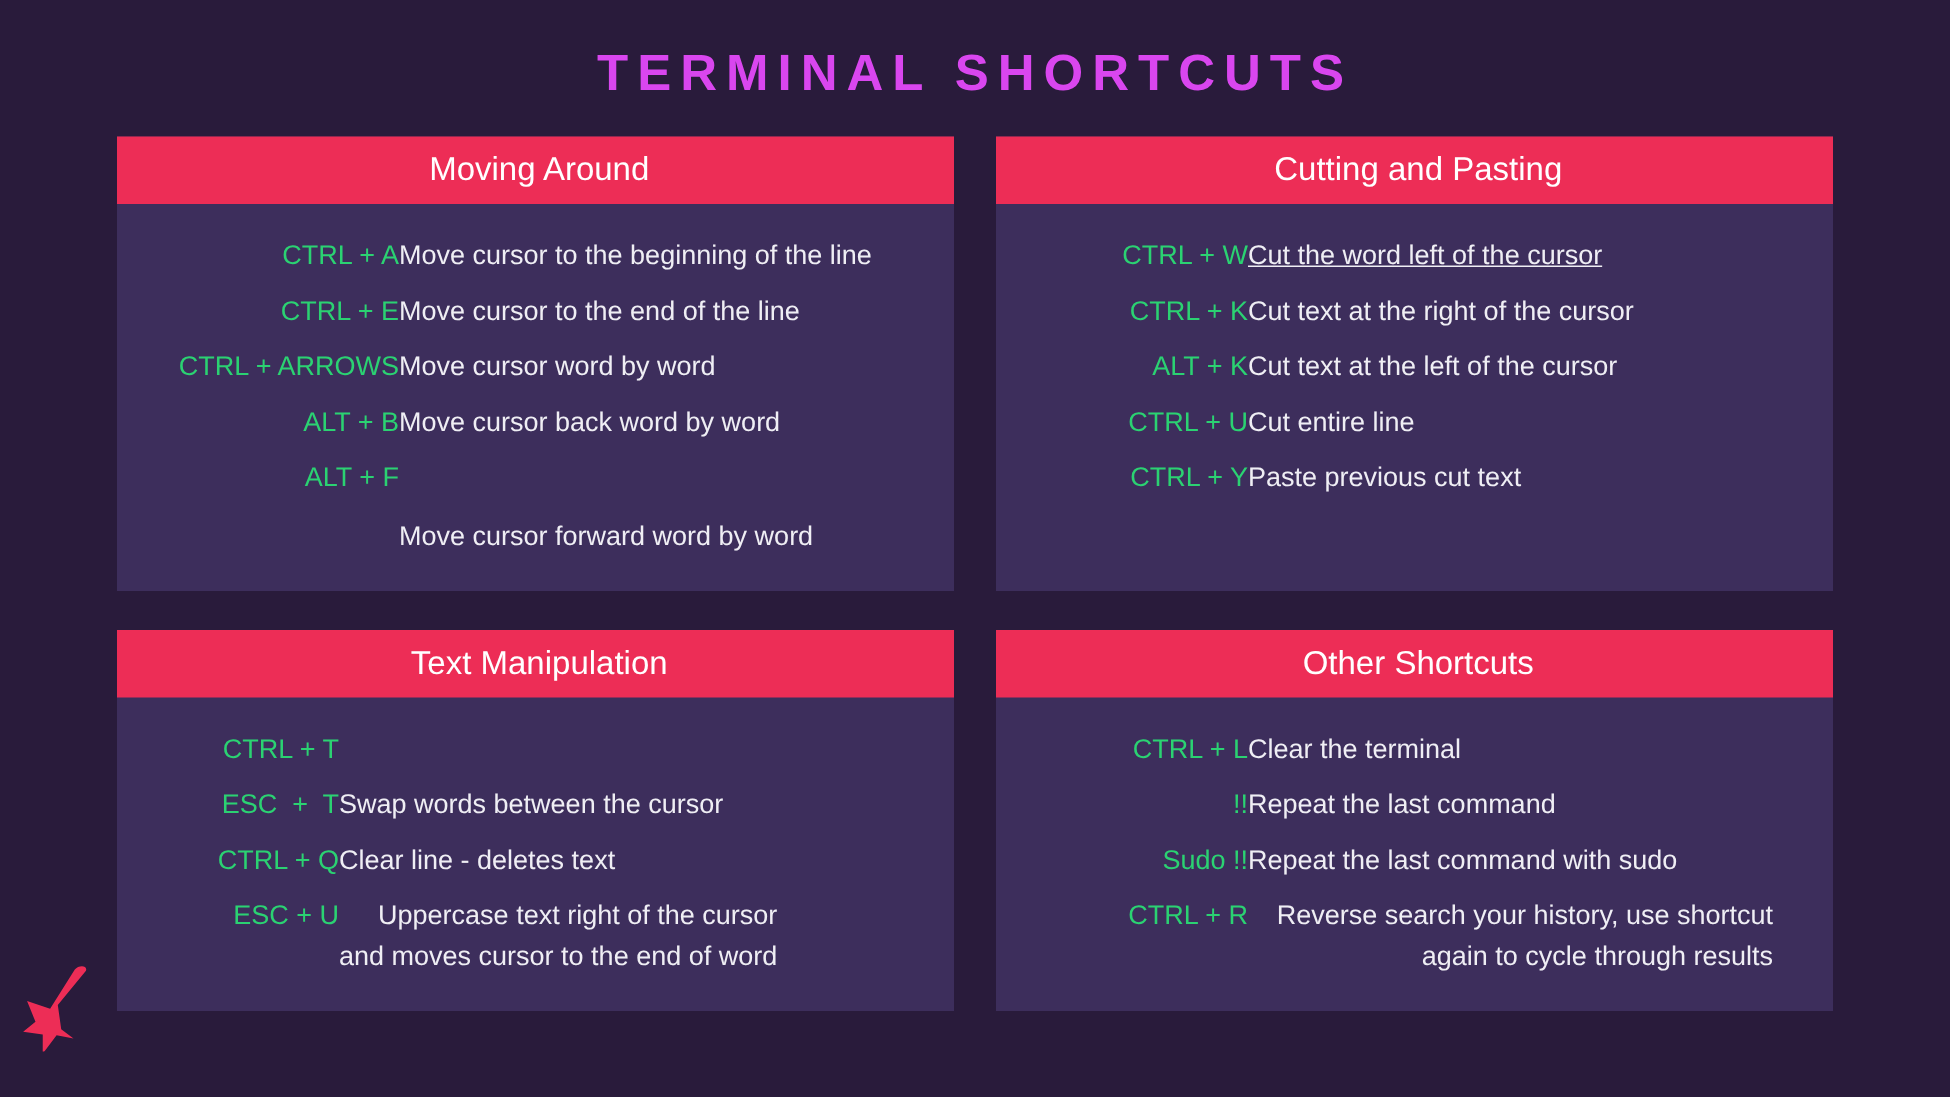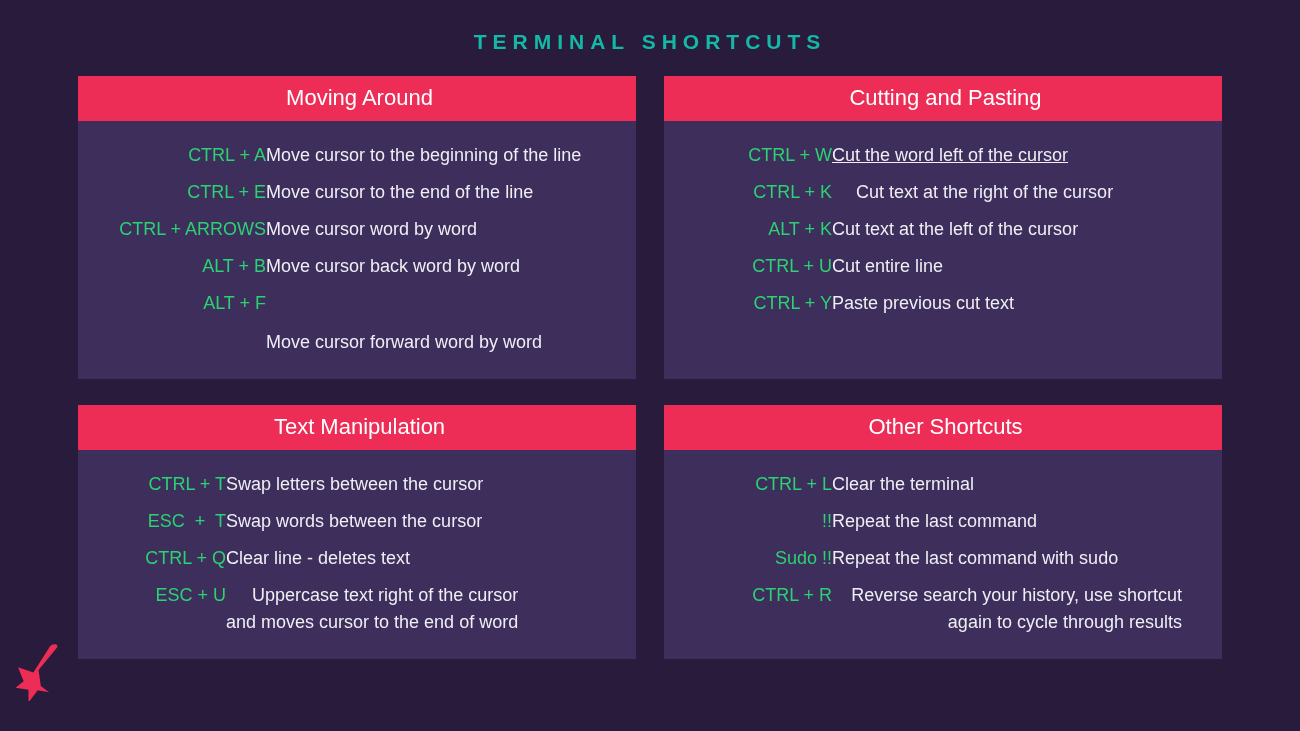--- a/index.html
+++ b/index.html
@@ -7,23 +7,23 @@
     width: 1300px;
     height: 731px;
     background: #291b3b;
     font-family: "Segoe UI", Arial, sans-serif;
     color: #fff;
     position: relative;
     overflow: hidden;
   }
   .title {
     text-align: center;
-    color: #14b8a6;
+    color: #d946ef;
     font-weight: 900;
-    font-size: 21px;
+    font-size: 34px;
     letter-spacing: 6px;
     padding: 30px 0 22px 0;
     font-family: "Impact", "Arial Black", sans-serif;
     text-transform: uppercase;
   }
   .grid {
     display: grid;
     grid-template-columns: 1fr 1fr;
     column-gap: 28px;
     row-gap: 26px;
@@ -104,42 +104,41 @@
     </div>
     <div class="card">
       <div class="card-header">Cutting and Pasting</div>
       <div class="card-body">
         <div class="row">
           <div class="key wide">CTRL + W</div>
           <div class="desc" style="white-space: pre-line; text-decoration: underline;">Cut the word left of the cursor</div>
         </div>
         <div class="row">
           <div class="key wide">CTRL + K</div>
-          <div class="desc" style="white-space: pre-line; margin-left: 24px;">Cut text at the right of the cursor</div>
+          <div class="desc" style="white-space: pre-line;">Cut text at the right of the cursor</div>
         </div>
         <div class="row">
           <div class="key wide">ALT + K</div>
           <div class="desc" style="white-space: pre-line;">Cut text at the left of the cursor</div>
         </div>
         <div class="row">
           <div class="key wide">CTRL + U</div>
           <div class="desc" style="white-space: pre-line;">Cut entire line</div>
         </div>
         <div class="row">
           <div class="key wide">CTRL + Y</div>
           <div class="desc" style="white-space: pre-line;">Paste previous cut text</div>
         </div>
       </div>
     </div>
     <div class="card">
       <div class="card-header">Text Manipulation</div>
       <div class="card-body">
         <div class="row">
           <div class="key narrow">CTRL + T</div>
-          <div class="desc" style="white-space: pre-line;">Swap letters between the cursor</div>
         </div>
         <div class="row">
           <div class="key narrow">ESC  +  T</div>
           <div class="desc" style="white-space: pre-line;">Swap words between the cursor</div>
         </div>
         <div class="row">
           <div class="key narrow">CTRL + Q</div>
           <div class="desc" style="white-space: pre-line;">Clear line - deletes text</div>
         </div>
         <div class="row">

